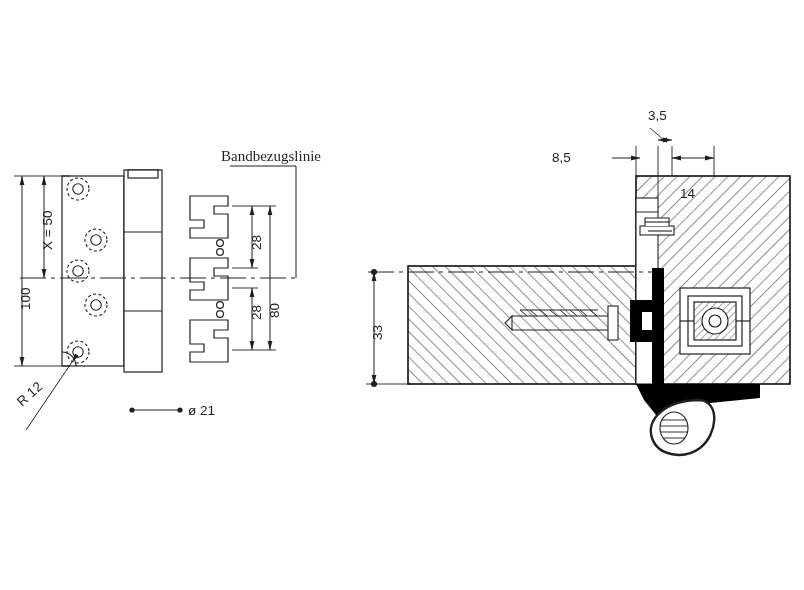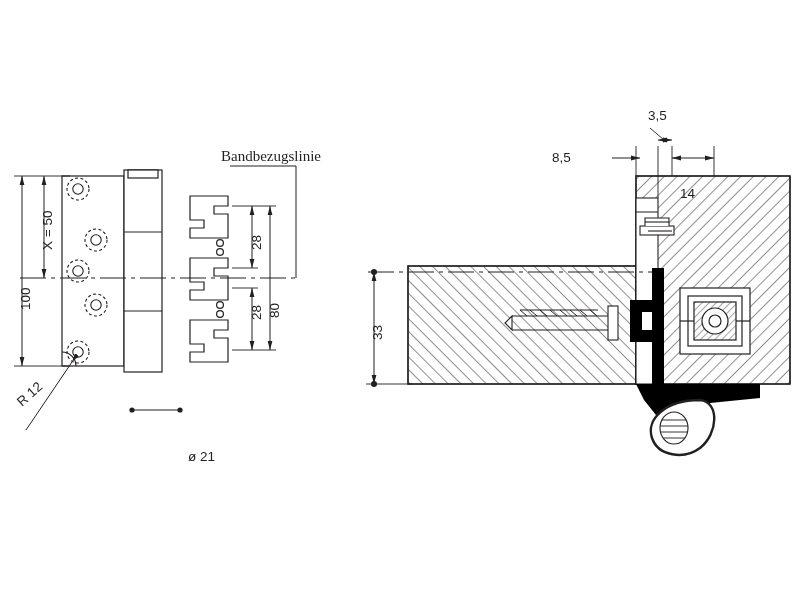--- a/index.html
+++ b/index.html
@@ -180,21 +180,21 @@
   <div class="lbl f13 rot90" style="left:18px; top:310px;">100</div>
 
   <div class="lbl f13 rot90" style="left:249px; top:250px;">28</div>
 
   <div class="lbl f13 rot90" style="left:249px; top:320px;">28</div>
 
   <div class="lbl f13 rot90" style="left:267px; top:318px;">80</div>
 
   <div class="lbl f13 rot-r12" style="left:14px; top:398px;">R 12</div>
 
-  <div class="lbl f13" style="left:188px; top:403px;margin-top:46px;">ø 21</div>
+  <div class="lbl f13" style="left:188px; top:403px;">ø 21</div>
 
   <div class="lbl f13" style="left:552px; top:150px;">8,5</div>
 
   <div class="lbl f13" style="left:648px; top:108px;">3,5</div>
 
   <div class="lbl f13" style="left:680px; top:150px;margin-top:36px;">14</div>
 
   <div class="lbl f13 rot90" style="left:370px; top:340px;">33</div>
 
 </div>

